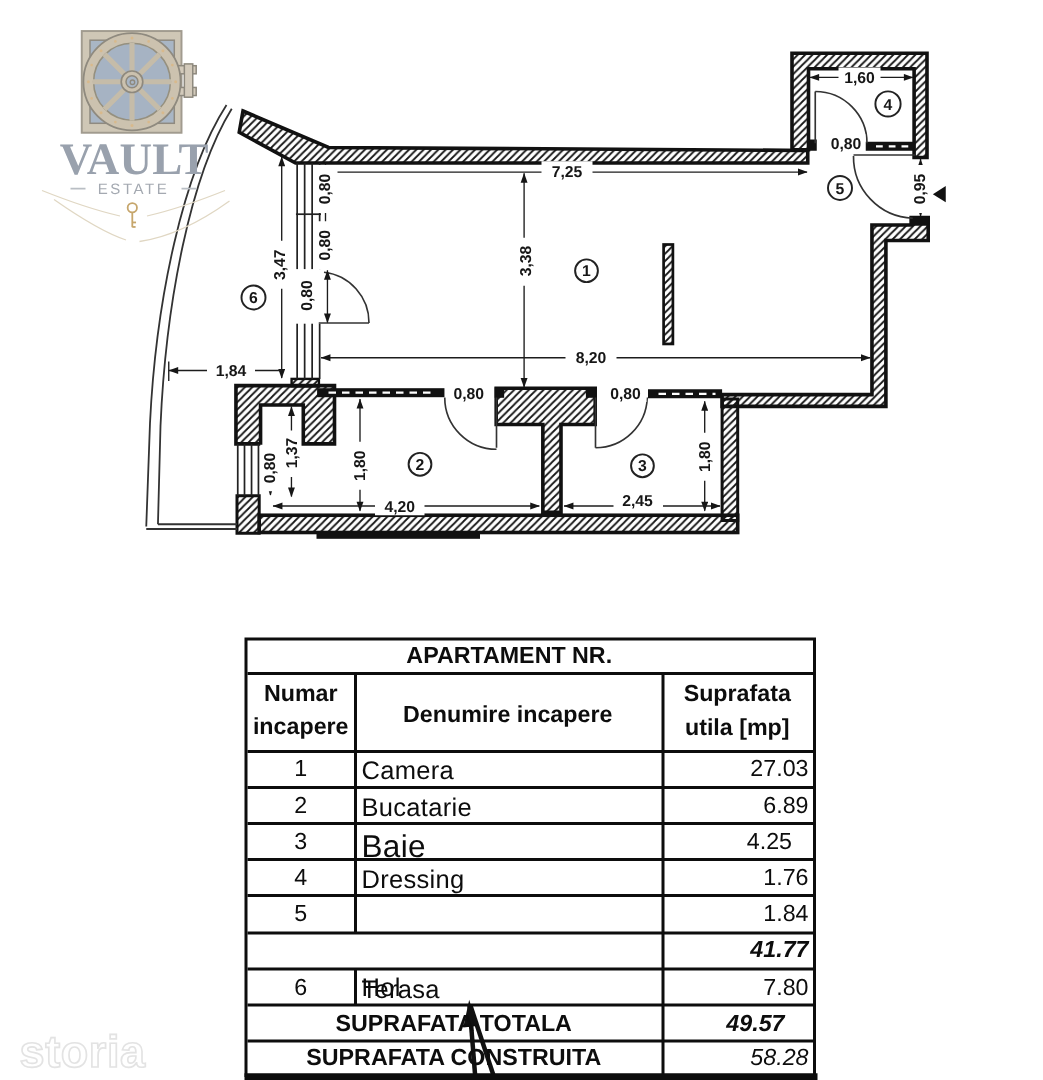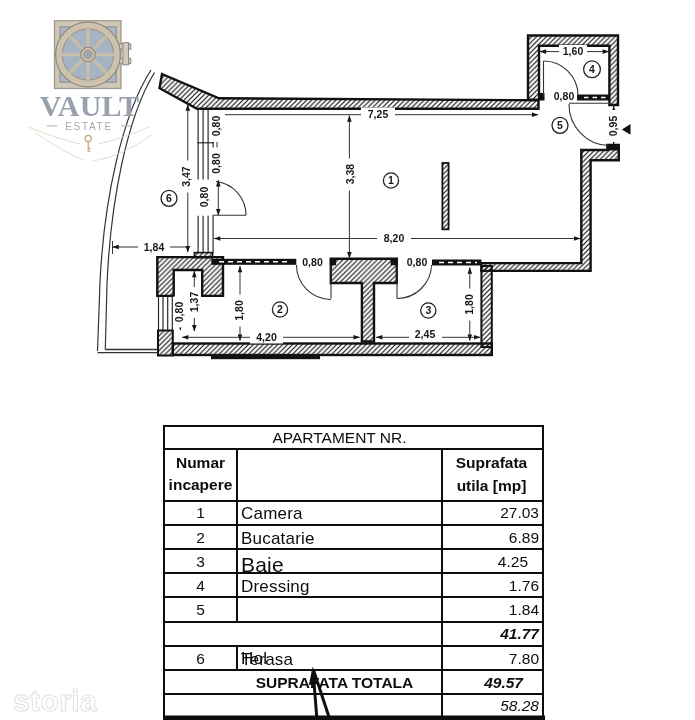--- a/index.html
+++ b/index.html
@@ -344,24 +344,25 @@
   <div class="hline" style="top:145.1px;"></div>
   <div class="hline" style="top:169.3px;"></div>
   <div class="hline" style="top:193.5px;"></div>
   <div class="hline" style="top:217.7px;"></div>
   <div class="hline" style="top:241.9px;"></div>
   <div class="hline" style="top:266.1px;"></div>
   <div class="vline" style="left:71.2px;top:21.5px;height:173px;"></div>
   <div class="vline" style="left:71.2px;top:218.7px;height:24.2px;"></div>
   <div class="vline" style="left:275.5px;top:21.5px;height:267.5px;"></div>
 
-  <div class="txt" style="left:-14px;width:377px;text-align:center;top:2px;font-weight:normal;">APARTAMENT NR.</div>
+  <div class="txt" style="left:-14px;width:377px;text-align:center;top:2px;font-weight:bold;">APARTAMENT NR.</div>
 
   <div class="txt" style="left:0;width:71px;text-align:center;top:27px;font-weight:bold;">Numar</div>
   <div class="txt" style="left:0;width:71px;text-align:center;top:48.5px;font-weight:bold;">incapere</div>
+  <div class="txt" style="left:72px;width:203px;text-align:center;top:40.5px;font-weight:bold;">Denumire incapere</div>
   <div class="txt" style="left:276px;width:101px;text-align:center;top:27px;font-weight:bold;">Suprafata</div>
   <div class="txt" style="left:276px;width:101px;text-align:center;top:50px;font-weight:bold;">utila [mp]</div>
 
   <div class="txt" style="left:0;width:71px;text-align:center;top:77.3px;">1</div>
   <div class="txt" style="left:76px;top:77.3px;font-size:17px;letter-spacing:0.2px;">Camera</div>
   <div class="txt" style="right:3px;top:77.3px;">27.03</div>
 
   <div class="txt" style="left:0;width:71px;text-align:center;top:101.5px;">2</div>
   <div class="txt" style="left:76px;top:101.5px;font-size:17px;letter-spacing:0.2px;">Bucatarie</div>
   <div class="txt" style="right:3px;top:101.5px;">6.89</div>
@@ -377,17 +378,18 @@
   <div class="txt" style="left:0;width:71px;text-align:center;top:174.1px;">5</div>
   <div class="txt" style="left:76px;top:174.1px;font-size:17px;letter-spacing:0.2px;margin-top:48px;">Hol</div>
   <div class="txt" style="right:3px;top:174.1px;">1.84</div>
 
   <div class="txt" style="right:3px;top:198.3px;font-weight:bold;font-style:italic;">41.77</div>
 
   <div class="txt" style="left:0;width:71px;text-align:center;top:222.5px;">6</div>
   <div class="txt" style="left:76px;top:222.5px;font-size:17px;letter-spacing:0.2px;">Terasa</div>
   <div class="txt" style="right:3px;top:222.5px;">7.80</div>
 
-  <div class="txt" style="left:0;width:275px;text-align:center;top:246.7px;font-weight:bold;padding-left:32px;">SUPRAFATA TOTALA</div>
+  <div class="txt" style="left:0;width:275px;text-align:center;top:246.7px;font-weight:bold;">SUPRAFATA TOTALA</div>
   <div class="txt" style="right:19px;top:246.7px;font-weight:bold;font-style:italic;margin-left:24px;">49.57</div>
 
+  <div class="txt" style="left:0;width:275px;text-align:center;top:270px;font-weight:bold;">SUPRAFATA CONSTRUITA</div>
   <div class="txt" style="right:3px;top:270px;font-weight:normal;font-style:italic;">58.28</div>
 </div>
 
 </body></html>

